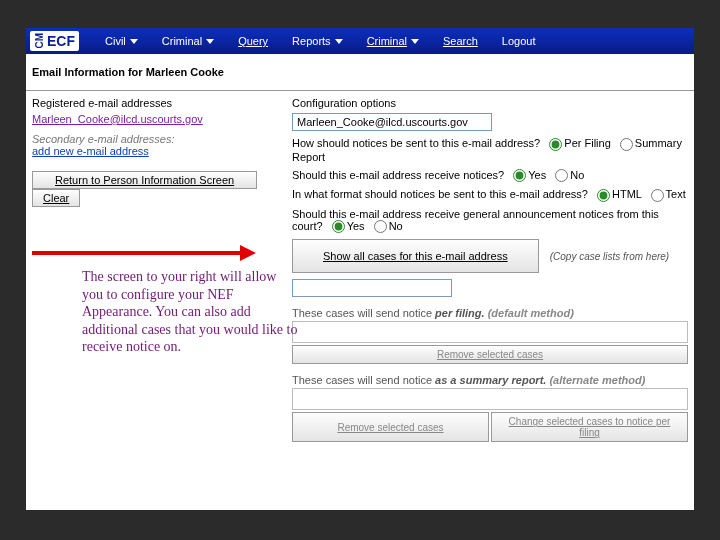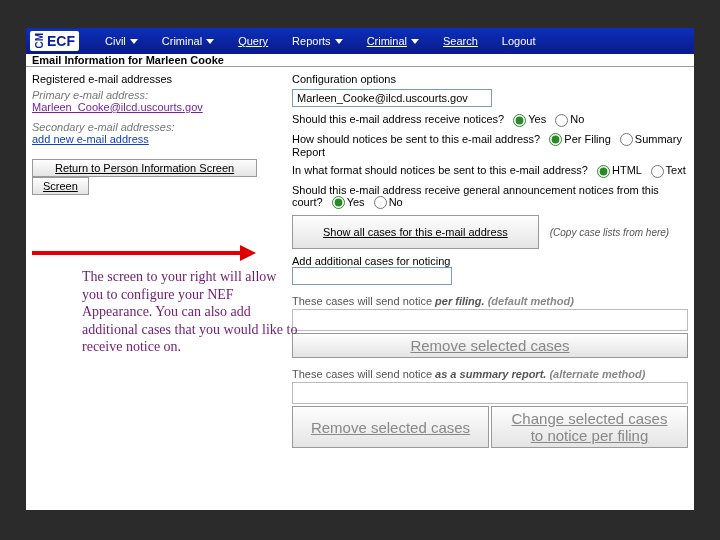--- a/index.html
+++ b/index.html
@@ -51,21 +51,21 @@
     align-items: center;
   }
   .nav-item .caret {
     margin-left:4px;
     width:0;height:0;border-left:4px solid transparent;border-right:4px solid transparent;border-top:5px solid #fff;
   }
   .nav-item.und { text-decoration: underline; }
   .pg-title {
     font-weight: bold;
     font-size: 11px;
-    padding: 0 6px;
+    padding: 12px 6px;
     border-bottom: 1px solid #999;
   }
   .content {
     position: relative;
     display: flex;
     padding: 6px 6px 0 6px;
   }
   .left-col { width: 250px; }
   .right-col { flex:1; padding-left: 10px; }
   .sect-head {
@@ -112,21 +112,21 @@
   .listmsg { font-size:11px; margin-top:10px; color:#555;}
   .listmsg .it { font-style: italic; font-weight: bold; }
   .listbox {
     border:1px solid #bcbcbc;
     height:22px;
     width:100%;
     background:#fff;
     margin-top:2px;
   }
   .dual-btn-row { display:flex; margin-top:2px; }
-  .dual-btn-row .btn { flex:1; color:#888; font-size:15px; padding:3px 12px; }
+  .dual-btn-row .btn { flex:1; color:#888; font-size:10px; padding:3px 12px; }
   .dual-btn-row .btn + .btn { margin-left:2px; }
 
   .arrow {
     position:absolute;
     left: 6px;
     top: 218px;
     width: 230px;
     height: 14px;
   }
   .arrow-line {
@@ -181,61 +181,59 @@
     <span class="nav-item">
         <span>Logout</span>
       </span>
   </div>
 
   <div class="pg-title">Email Information for Marleen Cooke</div>
 
   <div class="content">
     <div class="left-col">
       <div class="sect-head">Registered e-mail addresses</div>
-      <div class="muted-i">Primary e-mail address:</div>
       <div class="row"><span class="link">Marleen_Cooke@ilcd.uscourts.gov</span></div>
       <div class="muted-i" style="margin-top:8px">Secondary e-mail addresses:</div>
       <div class="row"><span class="link2">add new e-mail address</span></div>
       <div style="margin-top:14px">
         <button class="btn wide">Return to Person Information Screen</button>
-        <button class="btn">Screen</button>
+        <button class="btn">Clear</button>
       </div>
     </div>
 
     <div class="right-col">
       <div class="sect-head">Configuration options</div>
       <div class="row"><input class="txt-in" value="Marleen_Cooke@ilcd.uscourts.gov" style=""></div>
 
       <div class="row q">
+        <span>How should notices be sent to this e-mail address?</span>
+        <input type="radio" class="radio" checked="" style=""><span>Per Filing</span>
+        <input type="radio" class="radio" style=""><span>Summary Report</span>
+      </div>
+      <div class="row q">
         <span>Should this e-mail address receive notices?</span>
         <input type="radio" class="radio" checked="" style=""><span>Yes</span>
         <input type="radio" class="radio" style=""><span>No</span>
       </div>
       <div class="row q">
-        <span>How should notices be sent to this e-mail address?</span>
-        <input type="radio" class="radio" checked="" style=""><span>Per Filing</span>
-        <input type="radio" class="radio" style=""><span>Summary Report</span>
-      </div>
-      <div class="row q">
         <span>In what format should notices be sent to this e-mail address?</span>
         <input type="radio" class="radio" checked="" style=""><span>HTML</span>
         <input type="radio" class="radio" style=""><span>Text</span>
       </div>
       <div class="row q">
         <span>Should this e-mail address receive general announcement notices from this court?</span>
         <input type="radio" class="radio" checked="" style=""><span>Yes</span>
         <input type="radio" class="radio" style=""><span>No</span>
       </div>
 
       <div class="row">
         <button class="btn" style="padding:10px 30px">Show all cases for this e-mail address</button>
         <span class="copyhint">(Copy case lists from here)</span>
       </div>
 
-      <div class="q" style="margin-top:4px">Add additional cases for noticing</div>
       <input class="txt-in" style="width: 160px;">
 
       <div class="listmsg">
         <span>These cases will send notice </span><span class="it">per filing.</span><span class="it" style="color:#888"> (default method)</span>
       </div>
       <div class="listbox"></div>
       <div class="dual-btn-row">
         <button class="btn">Remove selected cases</button>
       </div>
 

